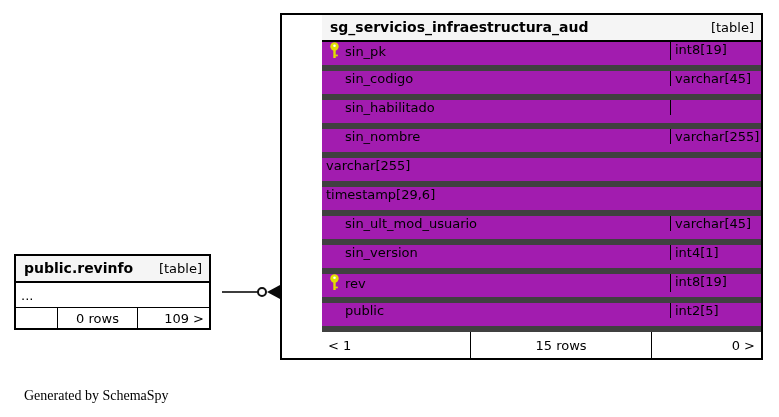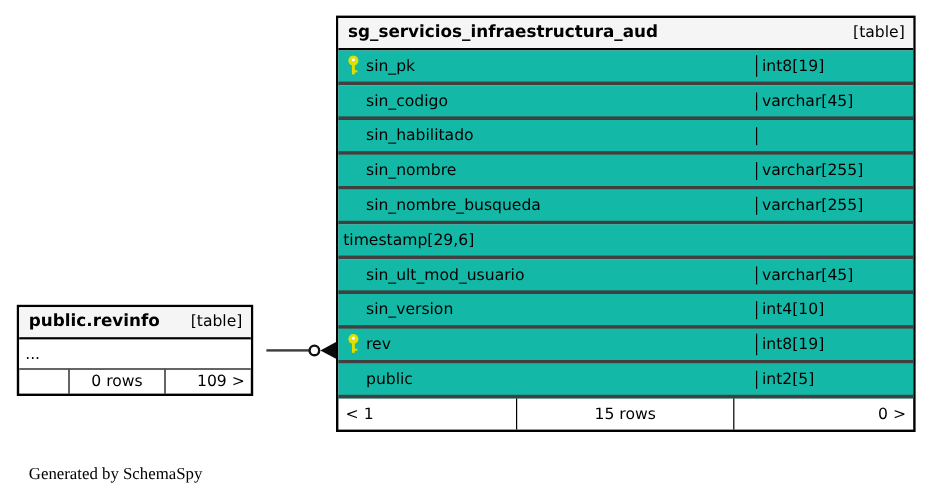--- a/index.html
+++ b/index.html
@@ -11,22 +11,22 @@
   }
   .table-box { position:absolute; background:#ffffff; border:2px solid #000; }
   .tbl-header {
     display:flex; justify-content:space-between; align-items:center;
     background:#f5f5f5; border-bottom:2px solid #000;
     height:27px; padding:0 7px 0 8px; line-height:25px;
   }
   .tbl-title { font-weight:bold; font-size:14px; white-space:nowrap; }
   .tbl-tag { font-size:13px; white-space:nowrap; }
   .trow {
-    display:flex; height:29px; border-bottom:3px solid #404040;
-    align-items:center; font-size:13px; background:#14b8a6;
+    display:flex; height:29px; border-bottom:6px solid #404040;
+    align-items:flex-start; font-size:13px; background:#a21caf;
   }
   .name-cell {
     width:349px; border-right:1px solid #000;
     display:flex; align-items:center;
   }
   .key-slot { width:20px; padding-left:7px; display:inline-flex; align-items:center; }
   .key-slot svg { display:block; }
   .col-name { padding-left:3px; white-space:nowrap; }
   .type-cell { flex:1; display:flex; align-items:center; padding-left:4px; white-space:nowrap; }
   .tbl-footer { display:flex; height:26px; font-size:13px; align-items:stretch; }
@@ -40,21 +40,21 @@
   .rev-row {
     height:25px; border-bottom:1px solid #000; display:flex;
     align-items:center; padding-left:5px; font-size:13px; background:#fff;
   }
   .rev-footer { height:20px; font-size:13px; }
   .rev-f1 { width:42px; border-right:1px solid #000; }
   .rev-f2 { width:80px; border-right:1px solid #000; justify-content:center; }
   .rev-f3 { flex:1; justify-content:flex-end; padding-right:5px; }
 
   
-  .main-box { left:280px; top:13px; width:483px; height:347px; }
+  .main-box { left:280px; top:13px; width:483px; height:347px;padding-left:40px; }
 
   
   .conn-line { position:absolute; left:222px; top:291px; width:37px; height:2px; background:#3d3d3d; }
   .conn-circle {
     position:absolute; left:257px; top:287px; width:10px; height:10px;
     border:2px solid #111; border-radius:50%; background:#fff;
   }
   .conn-arrow {
     position:absolute; left:267px; top:285px; width:0; height:0;
     border-top:7px solid transparent; border-bottom:7px solid transparent;
@@ -121,42 +121,38 @@
           </div>
         </div>
         <div class="trow">
           <div class="name-cell">
             <span class="key-slot"></span>
             <span class="col-name">sin_nombre</span>
           </div>
           <div class="type-cell">varchar[255]</div>
         </div>
         <div class="trow">
-          <div class="name-cell">
-            <span class="key-slot"></span>
-            <span class="col-name">sin_nombre_busqueda</span>
-          </div>
           <div class="type-cell">varchar[255]</div>
         </div>
         <div class="trow">
           <div class="type-cell">timestamp[29,6]</div>
         </div>
         <div class="trow">
           <div class="name-cell">
             <span class="key-slot"></span>
             <span class="col-name">sin_ult_mod_usuario</span>
           </div>
           <div class="type-cell">varchar[45]</div>
         </div>
         <div class="trow">
           <div class="name-cell">
             <span class="key-slot"></span>
             <span class="col-name">sin_version</span>
           </div>
-          <div class="type-cell">int4[10]</div>
+          <div class="type-cell">int4[1]</div>
         </div>
         <div class="trow">
           <div class="name-cell">
             <span class="key-slot">
               <svg width="11" height="18" viewBox="0 0 11 18">
                 <circle cx="5.5" cy="4.5" r="4.2" fill="#e0e000"></circle>
                 <rect x="4.3" y="7.5" width="2.4" height="8.5" fill="#e0e000"></rect>
                 <rect x="6.2" y="12.6" width="2.6" height="1.7" fill="#e0e000"></rect>
                 <circle cx="5.5" cy="3.8" r="1.3" fill="#ffffff"></circle>
               </svg>

